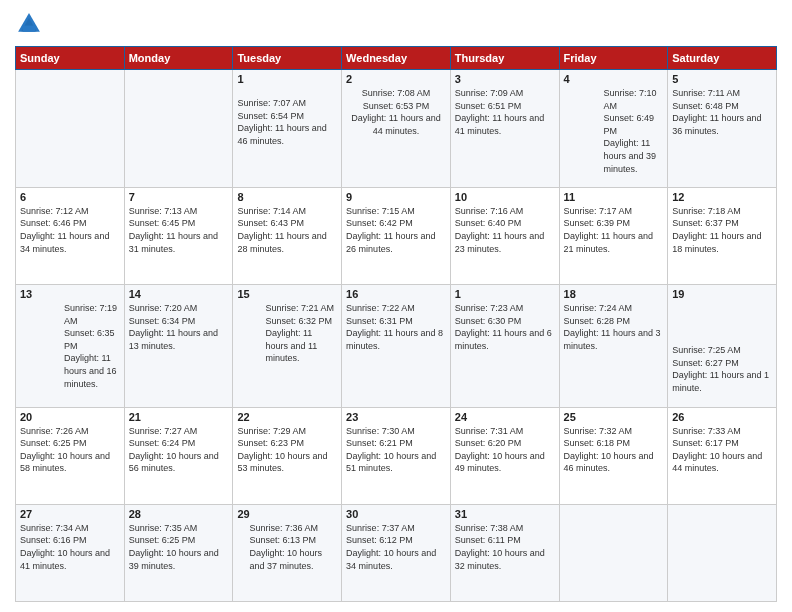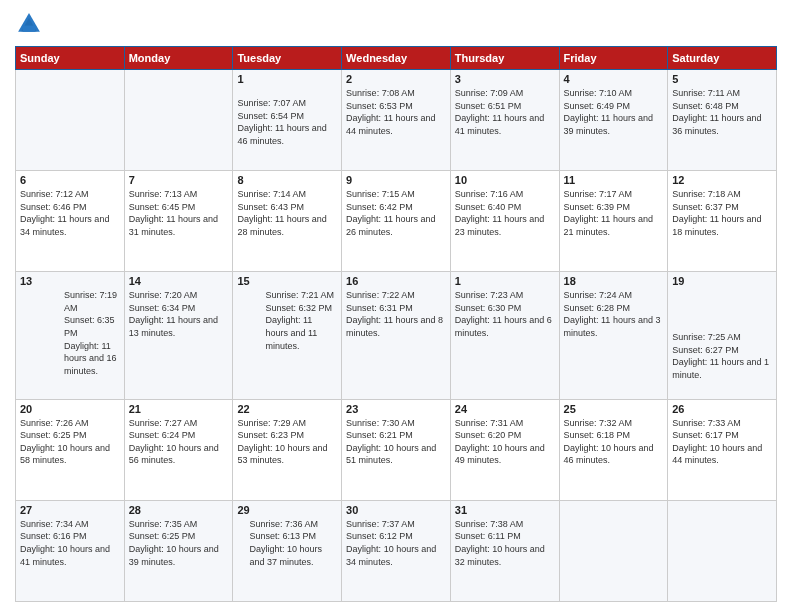--- a/index.html
+++ b/index.html
@@ -132,33 +132,33 @@
           <td></td>
           <td></td>
           <td>
             <div class="day-num">1</div>
             <div class="day-detail" style="white-space: pre-line; margin-top: 12px;">Sunrise: 7:07 AM
 Sunset: 6:54 PM
 Daylight: 11 hours and 46 minutes.</div>
           </td>
           <td>
             <div class="day-num">2</div>
-            <div class="day-detail" style="white-space: pre-line;">Sunrise: 7:08 AM
+            <div class="day-detail" style="white-space: pre-line; text-align: center;">Sunrise: 7:08 AM
 Sunset: 6:53 PM
 Daylight: 11 hours and 44 minutes.</div>
           </td>
           <td>
             <div class="day-num">3</div>
             <div class="day-detail" style="white-space: pre-line;">Sunrise: 7:09 AM
 Sunset: 6:51 PM
 Daylight: 11 hours and 41 minutes.</div>
           </td>
           <td>
             <div class="day-num">4</div>
-            <div class="day-detail" style="white-space: pre-line;">Sunrise: 7:10 AM
+            <div class="day-detail" style="white-space: pre-line; margin-left: 40px;">Sunrise: 7:10 AM
 Sunset: 6:49 PM
 Daylight: 11 hours and 39 minutes.</div>
           </td>
           <td>
             <div class="day-num">5</div>
             <div class="day-detail" style="white-space: pre-line;">Sunrise: 7:11 AM
 Sunset: 6:48 PM
 Daylight: 11 hours and 36 minutes.</div>
           </td>
         </tr>

